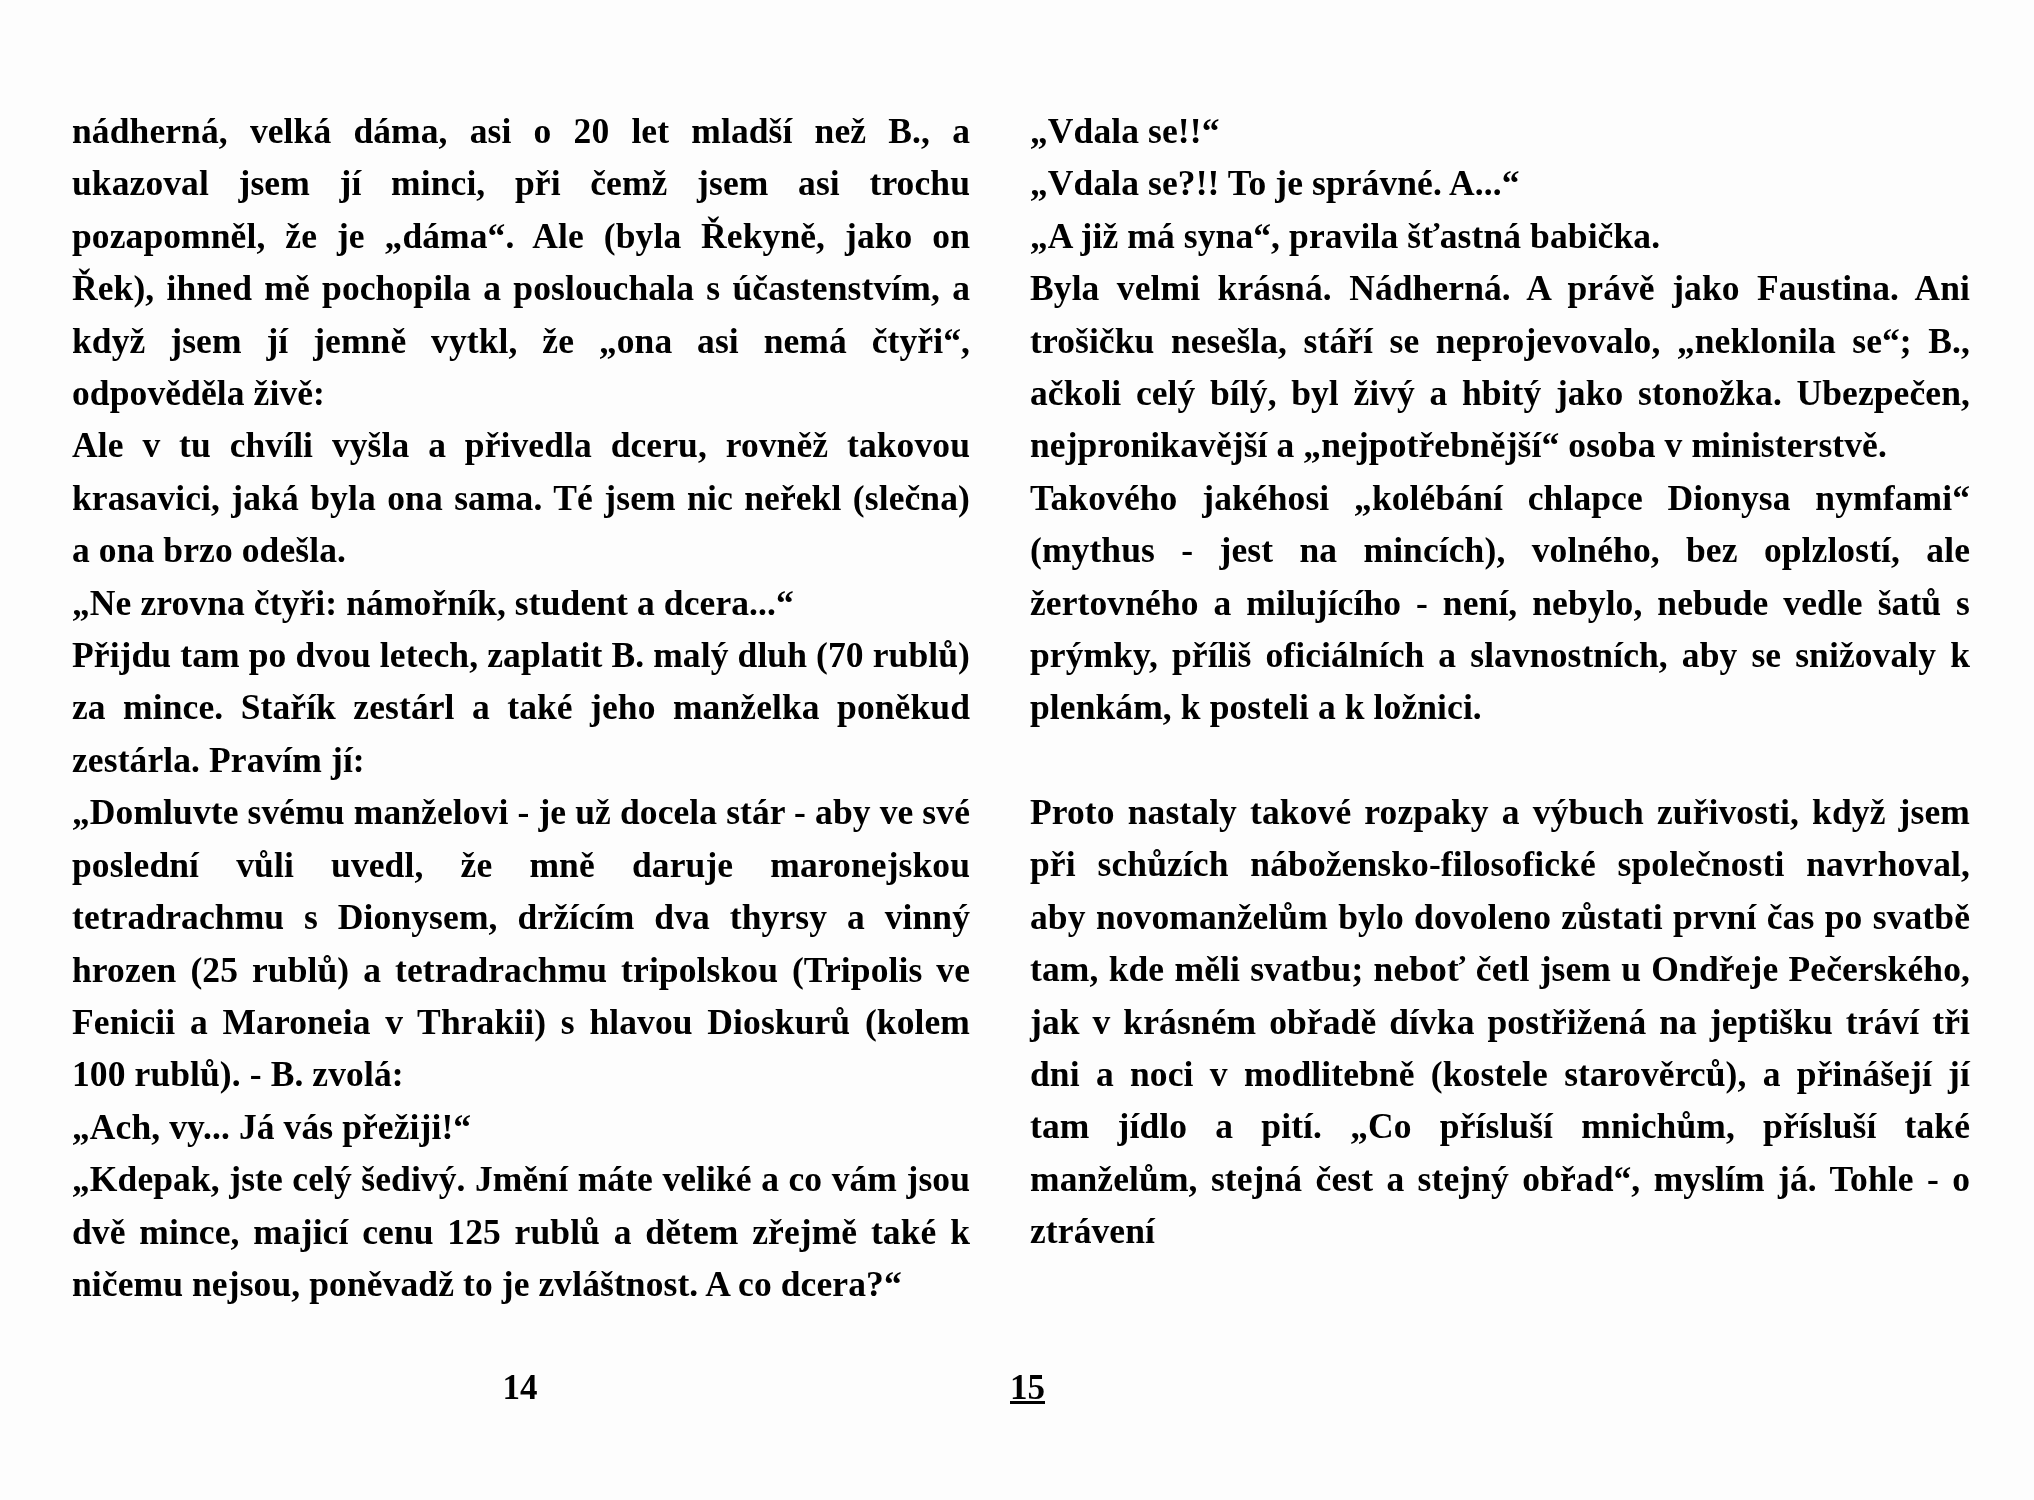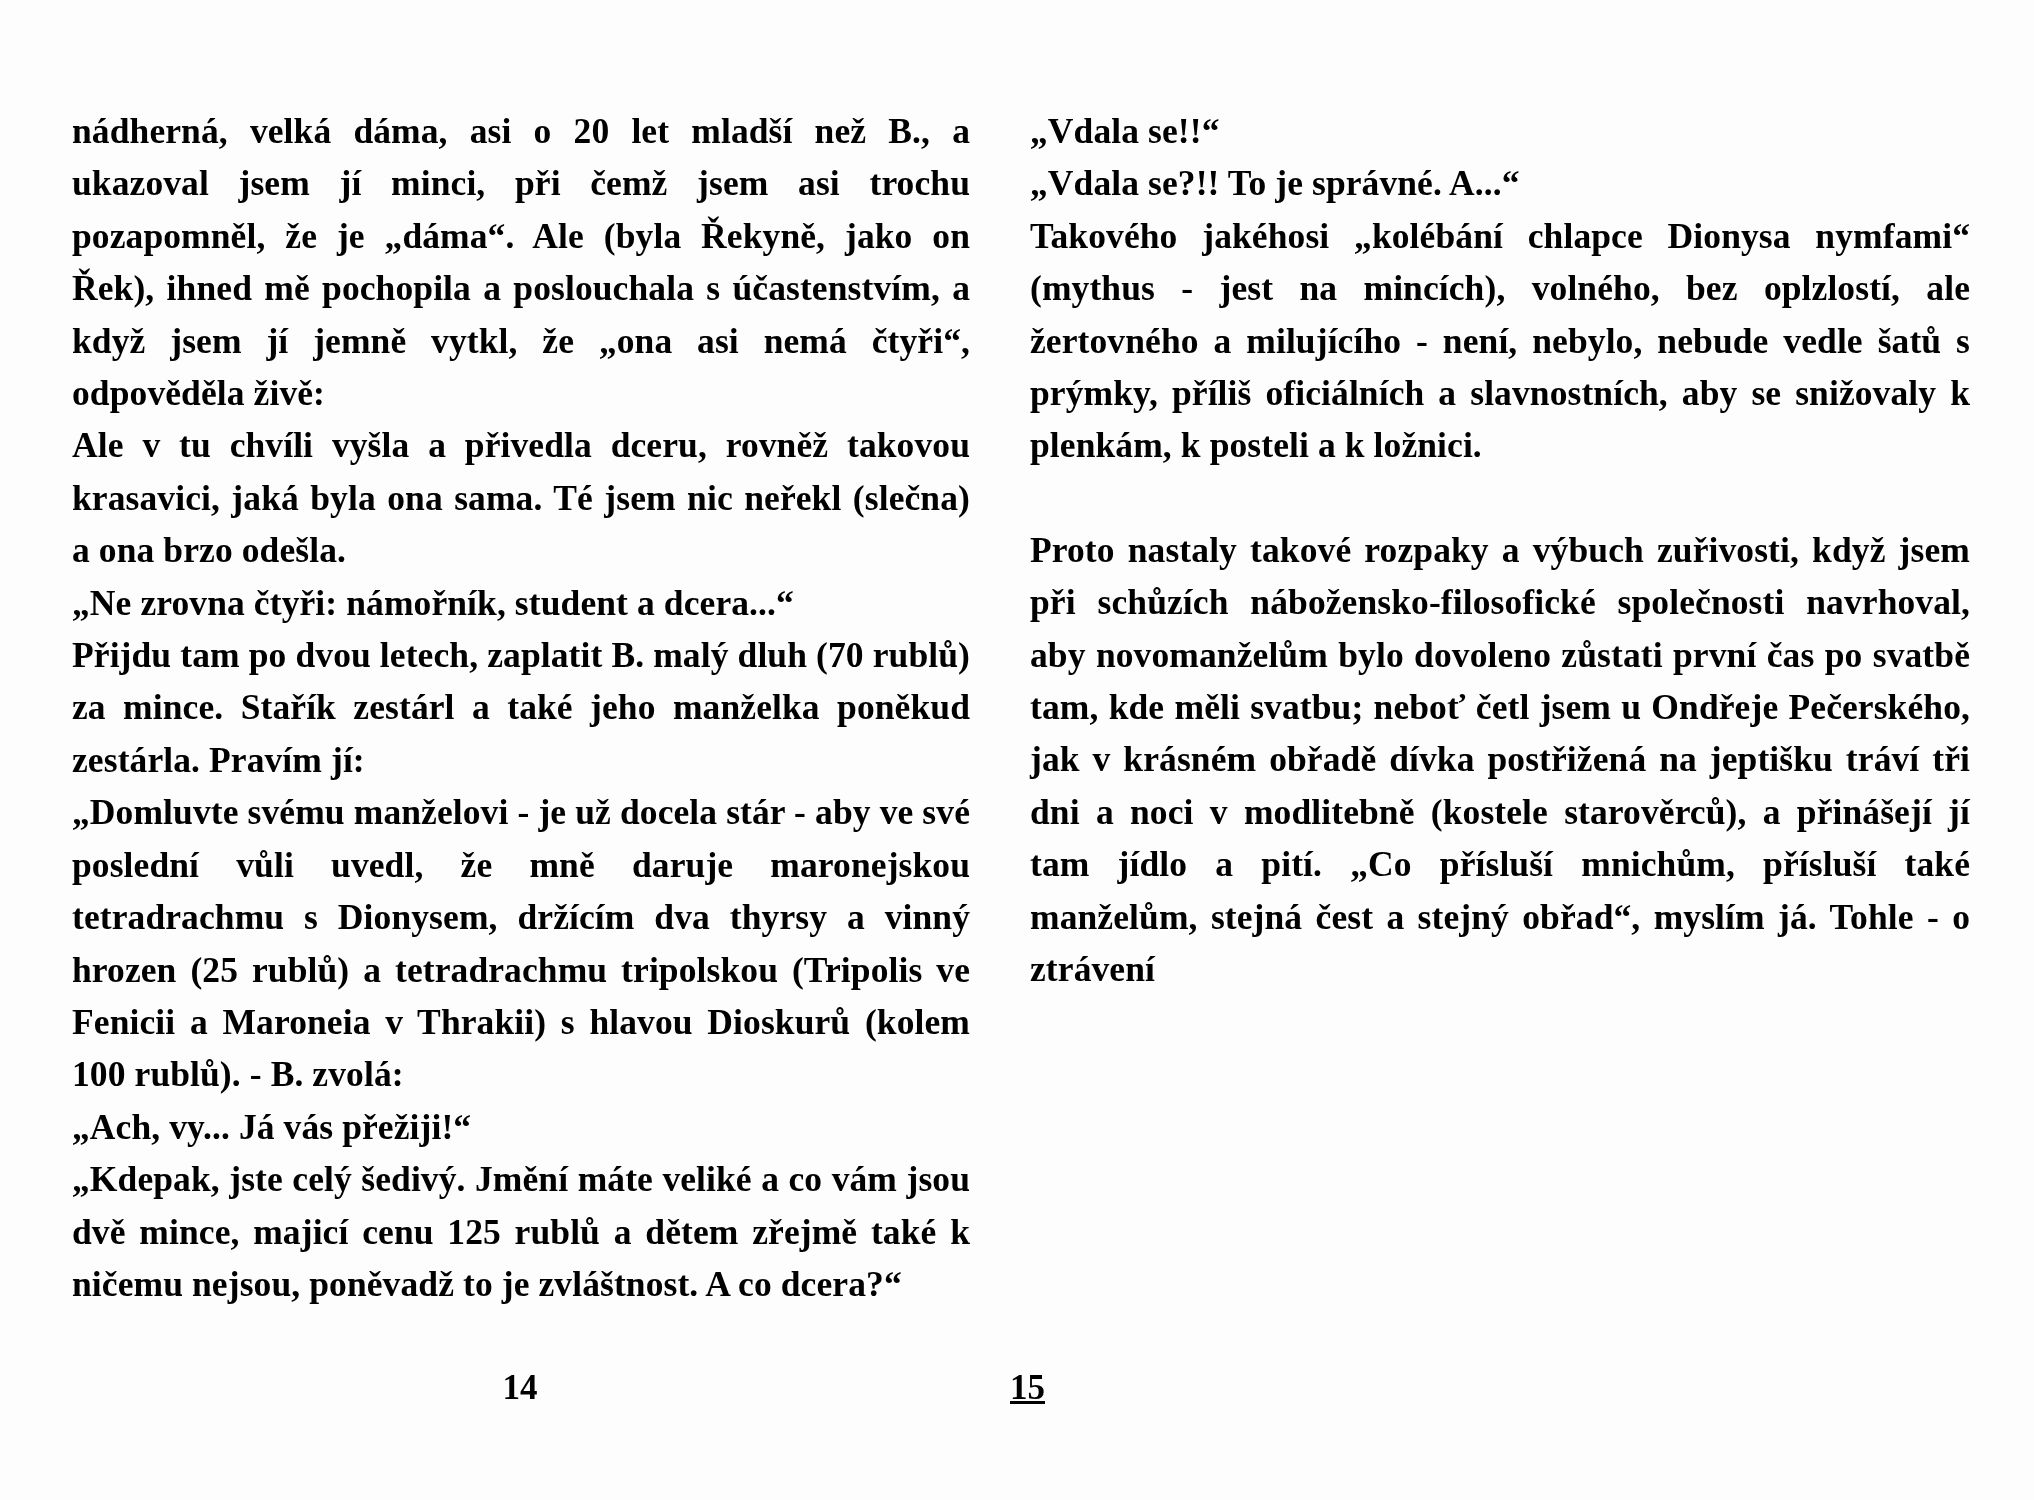--- a/index.html
+++ b/index.html
@@ -101,20 +101,22 @@
         <p>„Domluvte svému manželovi - je už docela stár - aby ve své poslední vůli uvedl, že mně daruje maronejskou tetradrachmu s Dionysem, držícím dva thyrsy a vinný hrozen (25 rublů) a tetradrachmu tripolskou (Tripolis ve Fenicii a Maroneia v Thrakii) s hlavou Dioskurů (kolem 100 rublů). - B. zvolá:</p>
         <p>„Ach, vy... Já vás přežiji!“</p>
         <p>„Kdepak, jste celý šedivý. Jmění máte veliké a co vám jsou dvě mince, majicí cenu 125 rublů a dětem zřejmě také k ničemu nejsou, poněvadž to je zvláštnost. A co dcera?“</p>
       </div>
     </div>
 
     <div class="page page-right">
       <div class="textblock">
         <p>„Vdala se!!“</p>
         <p>„Vdala se?!! To je správné. A...“</p>
+        <p>„A již má syna“, pravila šťastná babička.</p>
+        <p>Byla velmi krásná. Nádherná. A právě jako Faustina. Ani trošičku nesešla, stáří se neprojevovalo, „neklonila se“; B., ačkoli celý bílý, byl živý a hbitý jako stonožka. Ubezpečen, nejpronikavější a „nejpotřebnější“ osoba v ministerstvě.</p>
         <p>Takového jakéhosi „kolébání chlapce Dionysa nymfami“ (mythus - jest na mincích), volného, bez oplzlostí, ale žertovného a milujícího - není, nebylo, nebude vedle šatů s prýmky, příliš oficiálních a slavnostních, aby se snižovaly k plenkám, k posteli a k ložnici.</p>
         <div class="gap"></div>
         <p>Proto nastaly takové rozpaky a výbuch zuřivosti, když jsem při schůzích náboženskо-filosofické společnosti navrhoval, aby novomanželům bylo dovoleno zůstati první čas po svatbě tam, kde měli svatbu; neboť četl jsem u Ondřeje Pečerského, jak v krásném obřadě dívka postřižená na jeptišku tráví tři dni a noci v modlitebně (kostele starověrců), a přinášejí jí tam jídlo a pití. „Co přísluší mnichům, přísluší také manželům, stejná čest a stejný obřad“, myslím já. Tohle - o ztrávení</p>
       </div>
     </div>
 
   </div>
 
   <div class="folio folio-left">14</div>
   <div class="folio folio-right">15</div>

